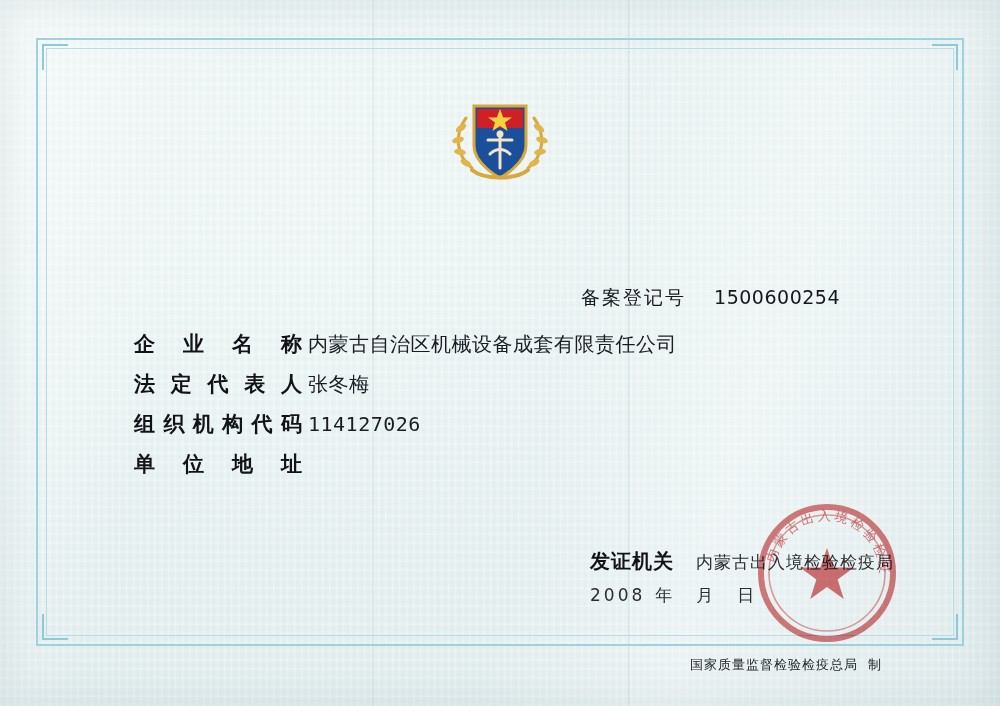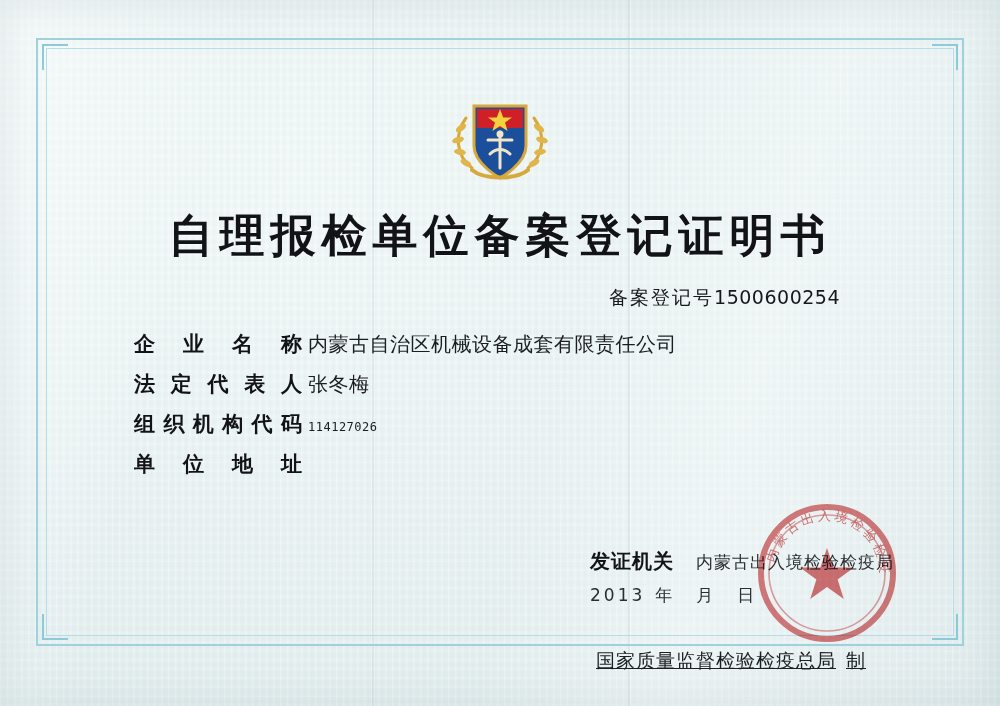--- a/index.html
+++ b/index.html
@@ -107,21 +107,21 @@
   .reg-no {
     position: absolute;
     right: 160px;
     top: 285px;
     font-size: 19px;
     color: #16181c;
     letter-spacing: 1px;
     white-space: nowrap;
   }
   .reg-no .reg-no-label { letter-spacing: 2px; margin-left: 36px; }
-  .reg-no .reg-no-value { font-family: "DejaVu Sans", "Liberation Sans", sans-serif; letter-spacing: 0.5px; }
+  .reg-no .reg-no-value { font-family: "DejaVu Sans", "Liberation Sans", sans-serif; letter-spacing: 0.5px; margin-left: 28px; }
 
   .fields {
     position: absolute;
     left: 134px;
     top: 330px;
     width: 720px;
   }
   .field-row {
     display: flex;
     align-items: baseline;
@@ -138,21 +138,21 @@
   }
   .field-label span { display: inline-block; }
   .field-value {
     font-size: 20px;
     color: #1a1d21;
     letter-spacing: 0.5px;
     padding-left: 6px;
   }
   .field-value.mono {
     font-family: "DejaVu Sans Mono", "Liberation Mono", monospace;
-    font-size: 12px;
+    font-size: 20px;
   }
 
   .issuer-block {
     position: absolute;
     left: 590px;
     top: 548px;
     width: 370px;
   }
   .issuer-row {
     display: flex;
@@ -186,26 +186,25 @@
     top: 498px;
     width: 150px;
     height: 150px;
     opacity: 0.72;
     mix-blend-mode: multiply;
     pointer-events: none;
   }
 
   .footer {
     position: absolute;
-    right: 134px;
+    right: 118px;
     bottom: 32px;
-    font-size: 19px;
+    font-size: 13px;
     color: #1b1e22;
     letter-spacing: 1px;
-    text-decoration: underline;
   }
   .footer .footer-suffix { padding-left: 10px; }
 
   .edge-shadow {
     position: absolute;
     inset: 0;
     box-shadow: inset 0 0 40px rgba(150,175,180,0.25);
     pointer-events: none;
   }
 </style>
@@ -253,21 +252,20 @@
         <path d="M56,48 L56,84"></path>
         <path d="M44,56 L68,56"></path>
         <path d="M46,70 C52,64 60,64 66,70"></path>
       </g>
       <circle cx="56" cy="50" r="3.5" fill="#f0e6c8"></circle>
 
       <path d="M28,86 C40,96 72,96 84,86" stroke="#d7a93c" stroke-width="4" fill="none" stroke-linecap="round"></path>
     </svg>
   </div>
 
-  <div class="title">自理报检单位备案登记证明书</div>
 
   <div class="reg-no">
     <span class="reg-no-label">备案登记号</span><span class="reg-no-value">1500600254</span>
   </div>
 
   <div class="fields">
 
     <div class="field-row">
       <div class="field-label">
         <span>企</span>
@@ -311,21 +309,21 @@
     </div>
 
   </div>
 
   <div class="issuer-block">
     <div class="issuer-row">
       <div class="issuer-label">发证机关</div>
       <div class="issuer-value">内蒙古出入境检验检疫局</div>
     </div>
     <div class="issuer-row date-row">
-      <div class="issuer-value">2013</div>
+      <div class="issuer-value">2008</div>
       <div class="issuer-value date-unit">年</div>
       <div class="issuer-value date-unit">月</div>
       <div class="issuer-value date-unit">日</div>
     </div>
   </div>
 
   <div class="seal">
     <svg viewBox="0 0 150 150" width="150" height="150" xmlns="http://www.w3.org/2000/svg">
       <defs>
         <path id="sealArc" d="M 22,75 A 53,53 0 1 1 128,75" fill="none"></path>

